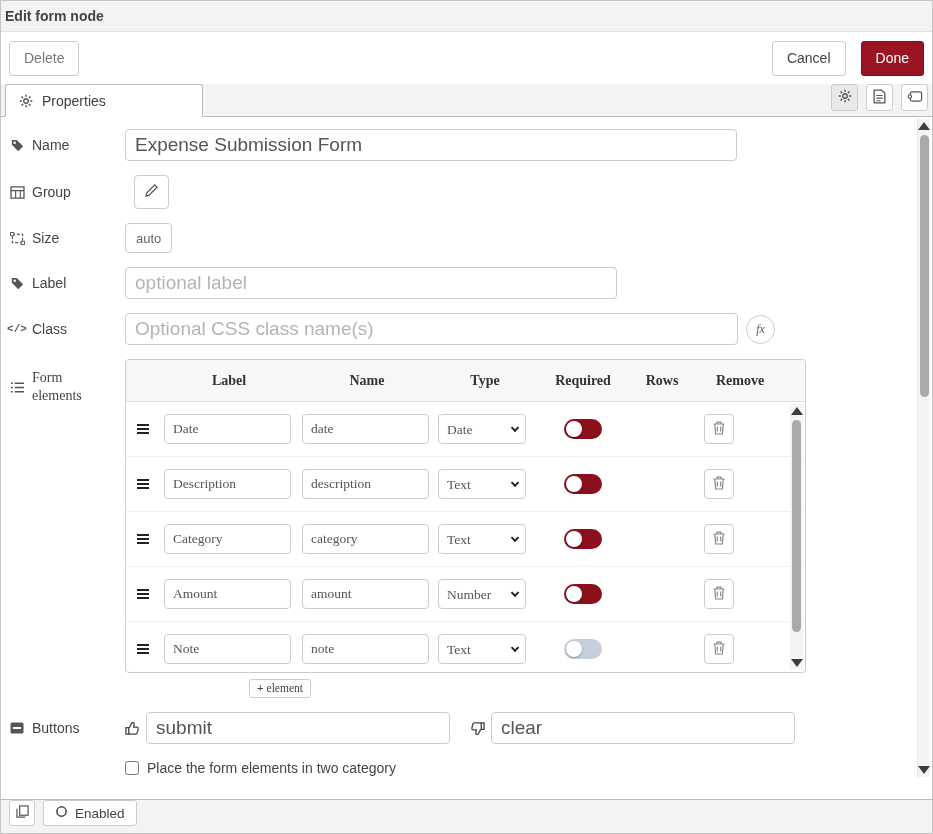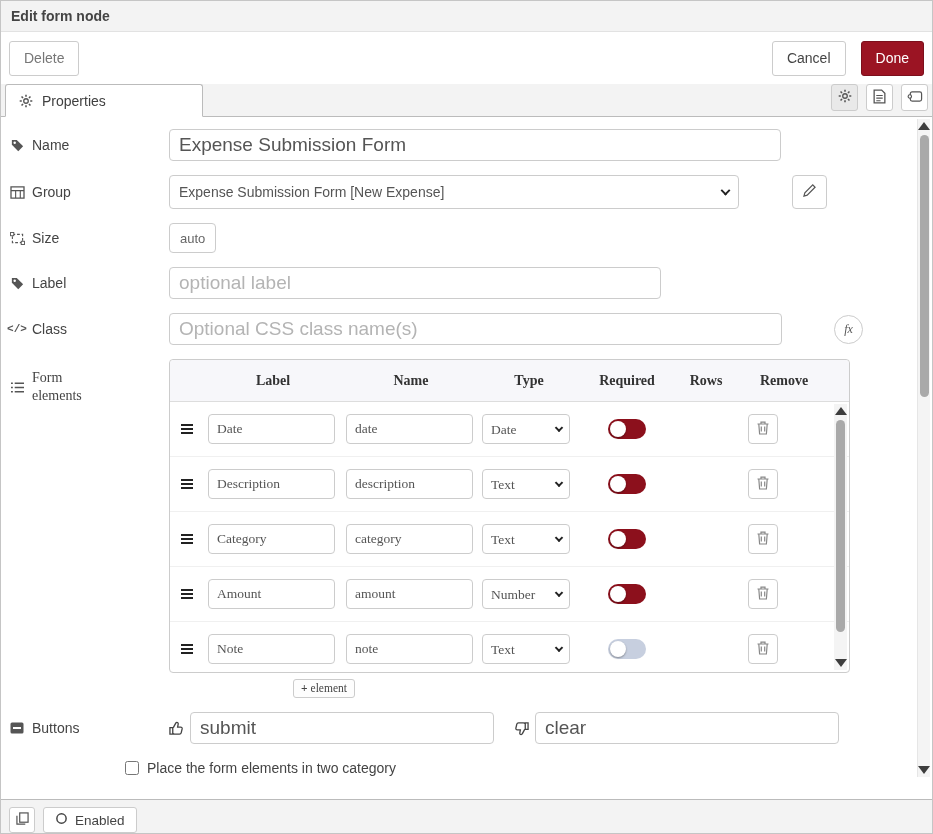--- a/index.html
+++ b/index.html
@@ -4,21 +4,21 @@
 <style>
   * { box-sizing: border-box; margin: 0; padding: 0; }
   body { background: #fff; font-family: "Liberation Sans", "DejaVu Sans", sans-serif; }
   .app {
     width: 933px; height: 834px; border: 1px solid #c5c5c5; background: #fff;
     display: flex; flex-direction: column; position: relative;
     font-size: 14px; color: #444; overflow: hidden;
   }
   
   .hdr { height: 31px; background: #f3f3f3; border-bottom: 1px solid #e2e2e2;
-         display: flex; align-items: center; padding: 0 10px; }
+         display: flex; align-items: center; padding: 0 4px; }
   .hdr span { font-weight: bold; font-size: 14px; color: #444; }
   
   .toolbar { height: 52px; background: #fff; display: flex; align-items: center; padding: 0 8px; }
   .toolbar .spacer { flex: 1; }
   .btn { height: 35px; padding: 0 14px; background: #fff; border: 1px solid #ccc;
          border-radius: 3px; font-size: 14px; color: #777; cursor: pointer;
          font-family: inherit; }
   .btn.cancel { color: #444; margin-right: 15px; }
   .btn.primary { background: #9b1423; border: 1px solid #7c0f1c; color: #fff; }
   
@@ -29,21 +29,21 @@
          border-radius: 3px 3px 0 0; display: flex; align-items: center; gap: 8px;
          padding: 0 12px; color: #404040; cursor: pointer; position: relative; z-index: 2; }
   .tab-actions { margin-left: auto; display: flex; gap: 8px; align-items: center;
                  padding-right: 4px; margin-bottom: 5px; }
   .icon-btn { width: 27px; height: 27px; border: 1px solid #ccc; border-radius: 3px;
               background: #fff; display: flex; align-items: center; justify-content: center;
               cursor: pointer; }
   .icon-btn.pressed { background: #e9e9e9; }
   
   .content { flex: 1; position: relative; background: #fff; padding-top: 12px; overflow: hidden; }
-  .form-row { display: flex; align-items: center; margin: 0 24px 14px 8px; gap: 44px; }
+  .form-row { display: flex; align-items: center; margin: 0 24px 14px 8px; }
   .form-row.top { align-items: flex-start; font-family: Liberation Serif, serif; }
   .row-label { width: 116px; flex: none; display: flex; align-items: center; gap: 7px;
                color: #444; font-size: 14px; }
   .form-row.top .row-label { margin-top: 10px; }
   .row-label .fl-tx { max-width: 80px; line-height: 1.3; }
   .fl-ic { display: inline-flex; width: 16px; justify-content: center; flex: none; }
   .text-input { height: 32px; border: 1px solid #ccc; border-radius: 4px; padding: 0 9px;
                 font-size: 19px; color: #555; font-family: inherit; background: #fff; }
   .text-input::placeholder { color: #b4b4b4; }
   .w-name { width: 612px; }
@@ -109,21 +109,21 @@
   .outer-scroll { top: 2px; right: 2px; height: 658px; }
   .inner-scroll { top: 2px; right: 2px; bottom: 2px; border-left: none; }
   .sb-arrow { position: absolute; left: 50%; transform: translateX(-50%); width: 0; height: 0;
               border-left: 6px solid transparent; border-right: 6px solid transparent; cursor: pointer; }
   .sb-arrow.up { top: 3px; border-bottom: 8px solid #3d3d3d; }
   .sb-arrow.down { bottom: 3px; border-top: 8px solid #3d3d3d; }
   .sb-thumb { position: absolute; left: 1.5px; width: 9px; background: #a9a9a9;
               border-radius: 5px; cursor: pointer; }
   
   .footer { height: 34px; background: #f3f3f3; border-top: 1px solid #bbb;
-            display: flex; align-items: flex-end; gap: 8px; padding: 0 8px; }
+            display: flex; align-items: flex-start; gap: 8px; padding: 0 8px; }
   .foot-icon-btn { width: 26px; height: 26px; border: 1px solid #ccc; border-radius: 3px;
                    background: #fff; display: flex; align-items: center; justify-content: center;
                    cursor: pointer; }
   .enabled-btn { height: 26px; padding: 0 11px; border: 1px solid #ccc; border-radius: 3px;
                  background: #fff; display: inline-flex; align-items: center; gap: 7px;
                  font-size: 13.5px; color: #444; cursor: pointer; font-family: inherit; }
 </style>
 </head>
 <body>
 
@@ -199,26 +199,20 @@
 
     <div class="form-row">
       <div class="row-label">
         <span class="fl-ic">
           <svg width="15" height="13" viewBox="0 0 16 14">
               <path d="M1 1h14v12H1z" fill="none" stroke="#555" stroke-width="1.4"></path>
               <path d="M1 5h14M6 5v8M11 5v8" stroke="#555" stroke-width="1.2" fill="none"></path>
             </svg>
         </span>
         <span class="fl-tx">Group</span>
-      </div>
-      <div class="select-wrap w-group">
-        <select>
-          <option>Expense Submission Form [New Expense]</option>
-        </select>
-        <span class="chev"></span>
       </div>
       <button class="sq-btn">
         <span>
           <svg width="13" height="13" viewBox="0 0 14 14">
               <path d="M1 13l1-3.5L10.5 1 13 3.5 4.5 12 1 13z" fill="none" stroke="#555" stroke-width="1.3"></path>
             </svg>
         </span>
       </button>
     </div>
 

